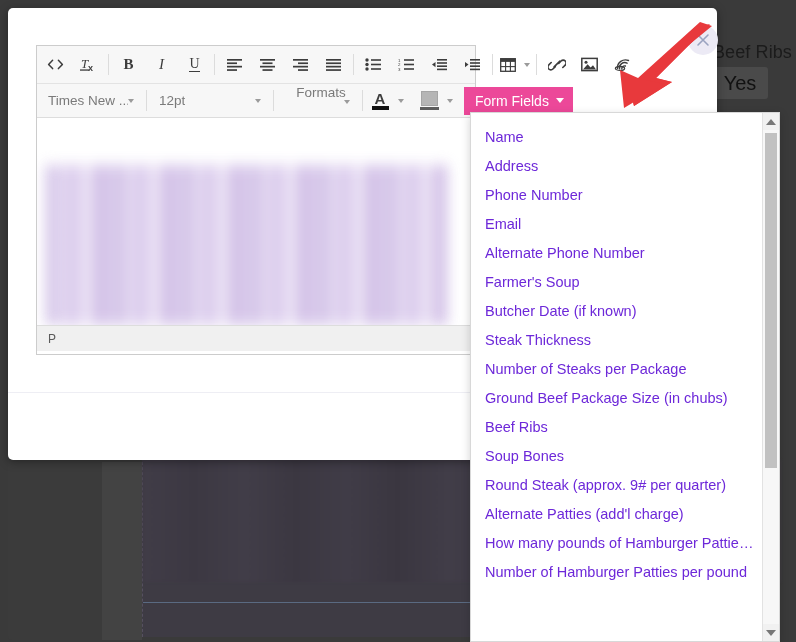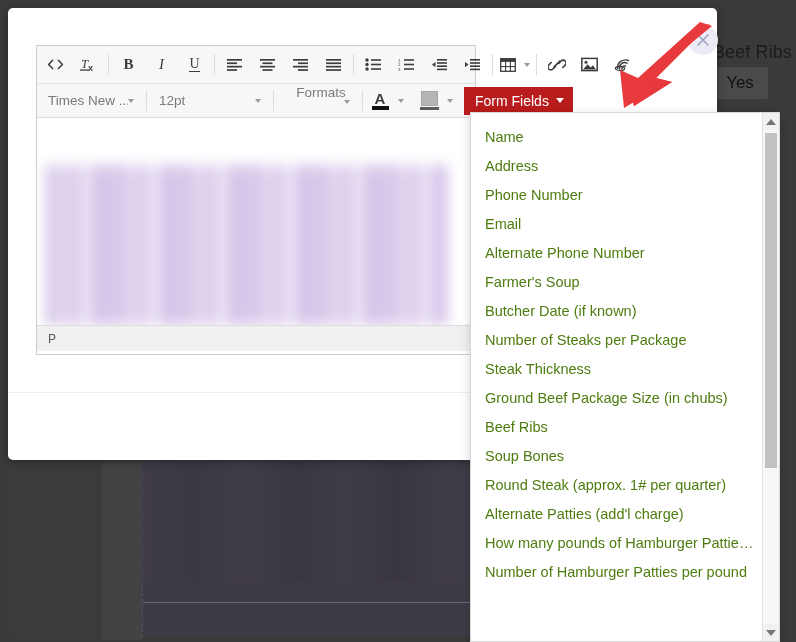--- a/index.html
+++ b/index.html
@@ -41,21 +41,21 @@
     white-space: nowrap;
     letter-spacing: .1px;
   }
   .bg-yes-btn {
     position: absolute;
     left: 712px; top: 67px;
     width: 56px; height: 32px;
     background: #4a4a4a;
     border-radius: 3px;
     color: #111;
-    font-size: 17px;
+    font-size: 20px;
     display: flex;
     align-items: center;
     justify-content: center;
   }
 
   
   .bg-bottom {
     position: absolute;
     left: 0; top: 460px;
     width: 796px; height: 182px;
@@ -245,21 +245,21 @@
     box-sizing: border-box;
   }
   .bgbar {
     width: 19px; height: 3px;
     background: #5d5d5d;
     margin-top: 1px;
   }
 
   .formfields-btn {
     height: 28px;
-    background: #b91c1c;
+    background: #ec4899;
     color: #ffffff;
     font-size: 14px;
     display: flex;
     align-items: center;
     padding: 0 9px 0 11px;
     cursor: pointer;
     border: none;
     margin-left: 8px;
     flex: none;
     white-space: nowrap;
@@ -317,21 +317,21 @@
     left: 0; top: 0;
     width: 288px;
     padding-top: 10px;
     box-sizing: border-box;
   }
   .dd-item {
     height: 29px;
     line-height: 29px;
     padding-left: 14px;
     font-size: 14.5px;
-    color: #4d7c0f;
+    color: #6d28d9;
     white-space: nowrap;
     overflow: hidden;
     text-overflow: ellipsis;
     cursor: pointer;
     box-sizing: border-box;
   }
 
   
   .dd-scroll {
     position: absolute;
@@ -627,26 +627,26 @@
 
 <div class="dropdown">
   <div class="dd-list">
     <div class="dd-item">Name</div>
     <div class="dd-item">Address</div>
     <div class="dd-item">Phone Number</div>
     <div class="dd-item">Email</div>
     <div class="dd-item">Alternate Phone Number</div>
     <div class="dd-item">Farmer's Soup</div>
     <div class="dd-item">Butcher Date (if known)</div>
+    <div class="dd-item">Steak Thickness</div>
     <div class="dd-item">Number of Steaks per Package</div>
-    <div class="dd-item">Steak Thickness</div>
     <div class="dd-item">Ground Beef Package Size (in chubs)</div>
     <div class="dd-item">Beef Ribs</div>
     <div class="dd-item">Soup Bones</div>
-    <div class="dd-item">Round Steak (approx. 1# per quarter)</div>
+    <div class="dd-item">Round Steak (approx. 9# per quarter)</div>
     <div class="dd-item">Alternate Patties (add'l charge)</div>
     <div class="dd-item">How many pounds of Hamburger Patties w...</div>
     <div class="dd-item">Number of Hamburger Patties per pound</div>
   </div>
 
   <div class="dd-scroll">
     <div class="dd-arrow up">
         <span class="arrow-up"></span>
       </div>
     <div class="dd-thumb"></div>

